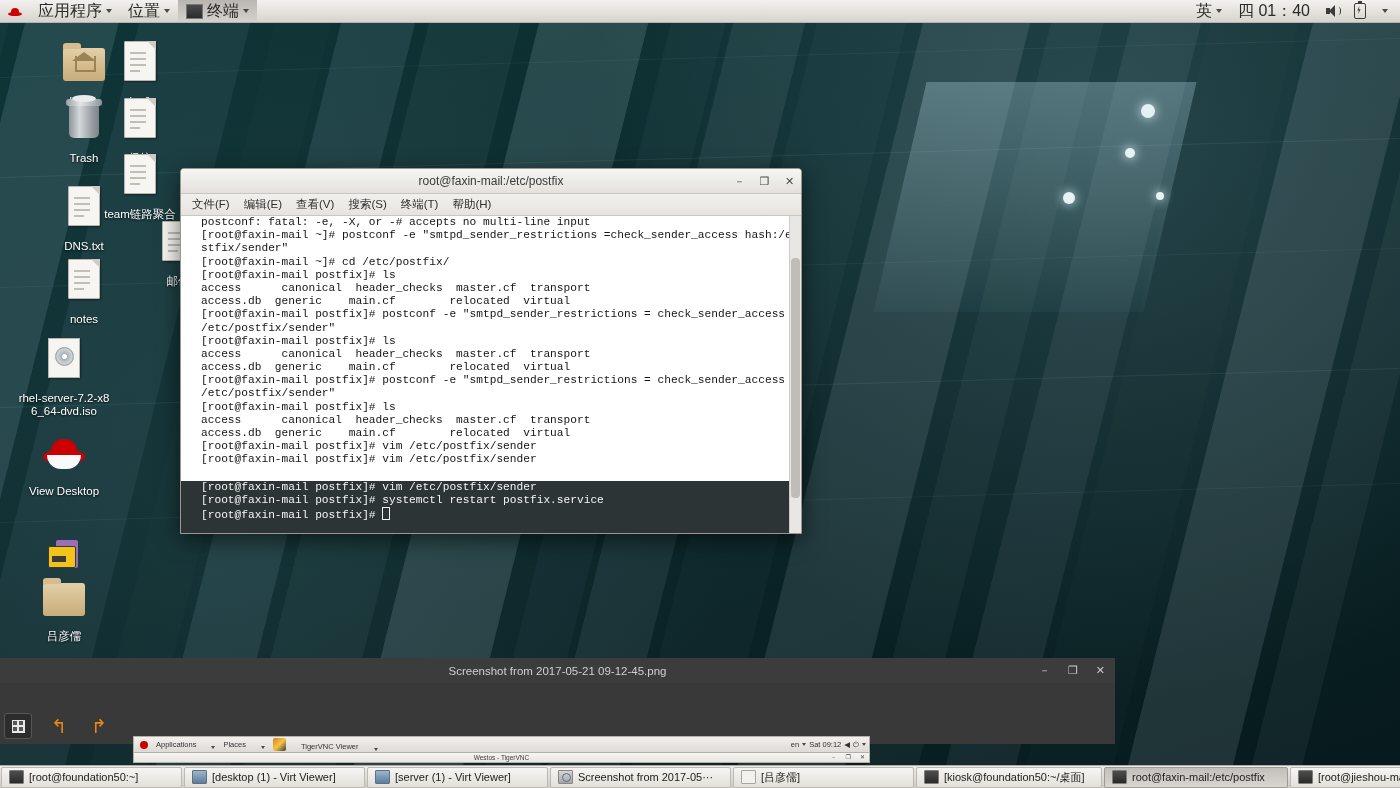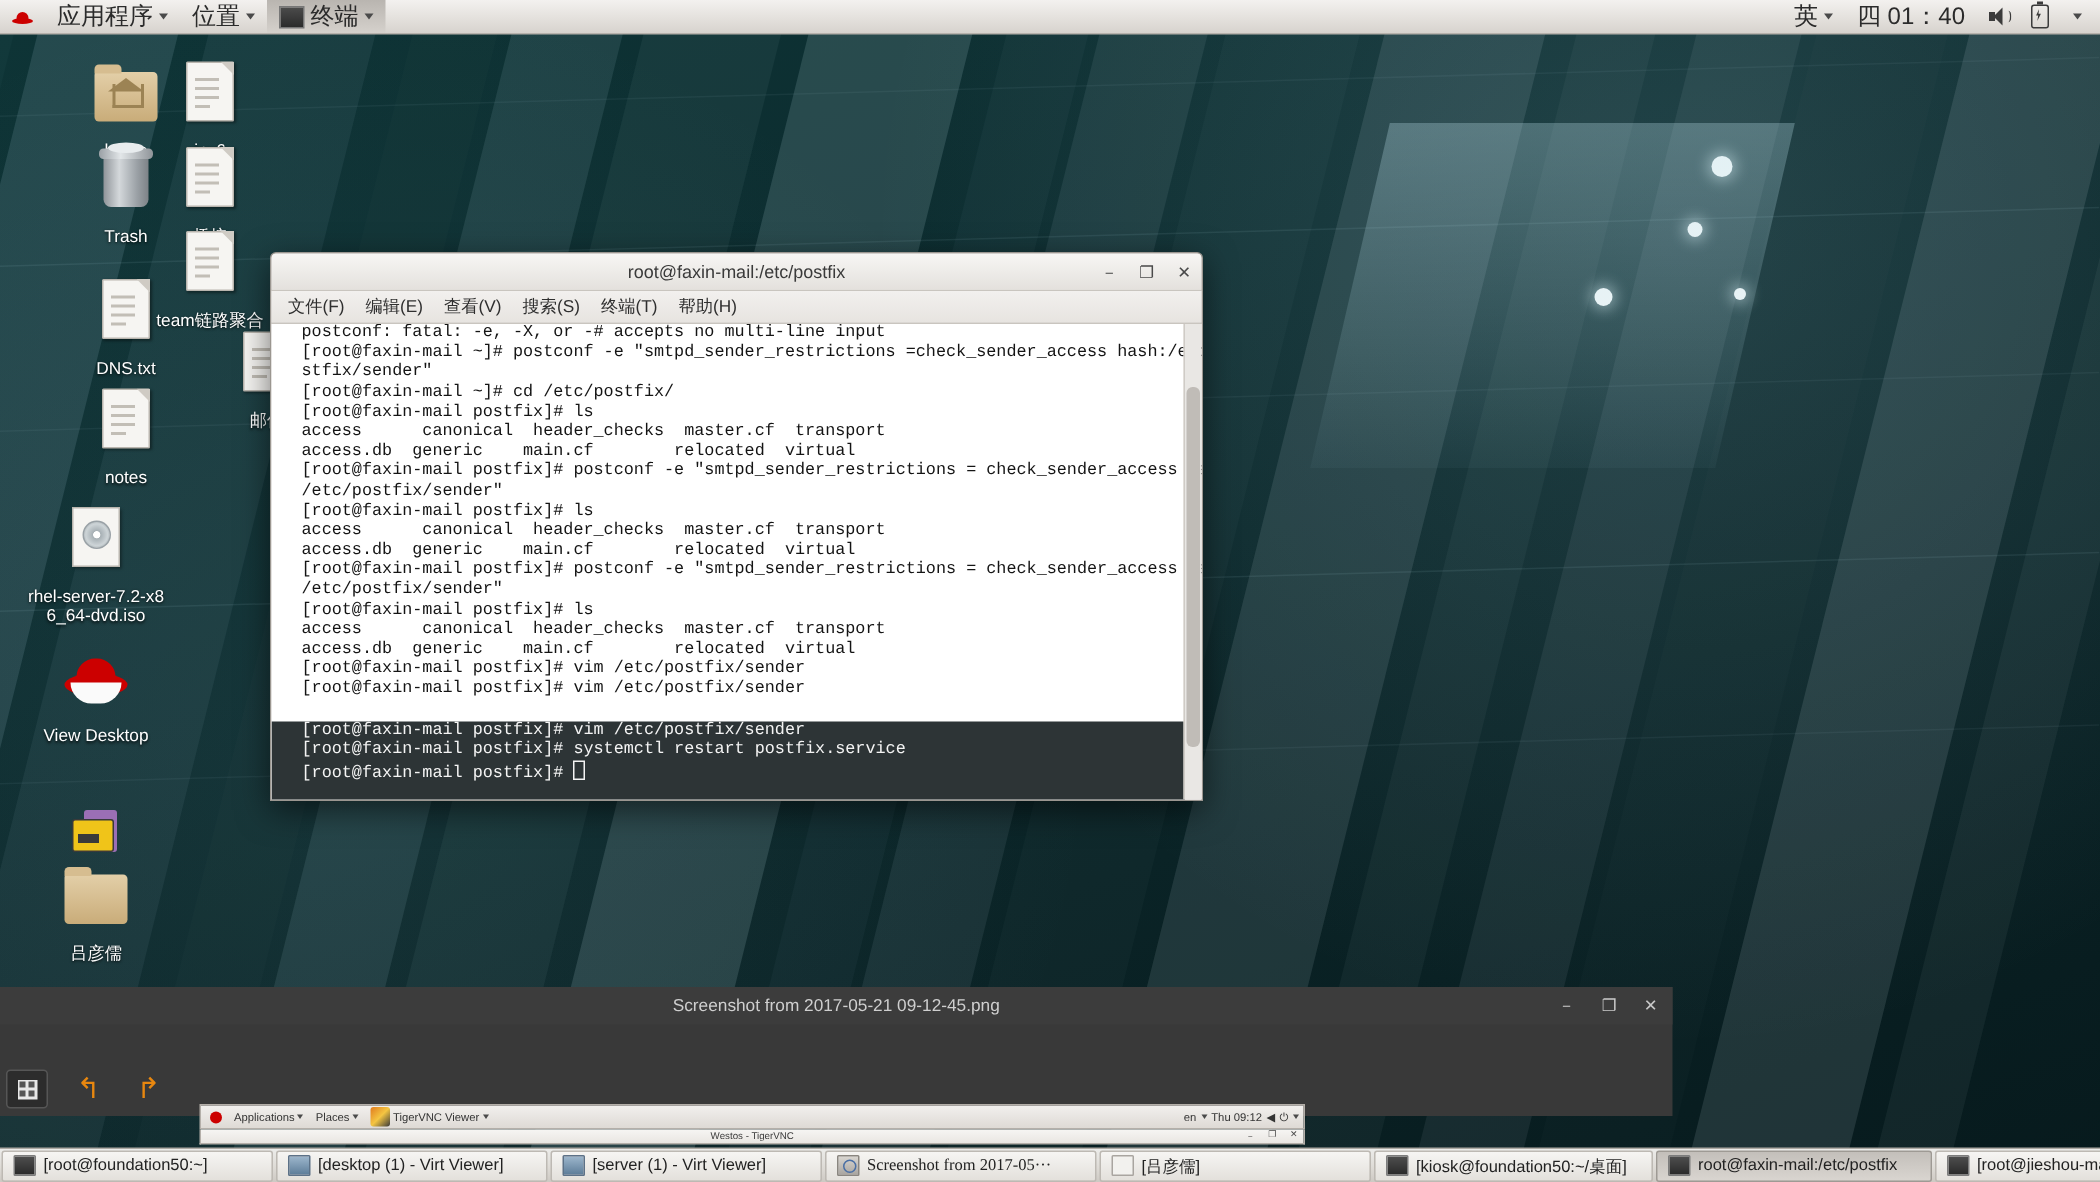--- a/index.html
+++ b/index.html
@@ -96,21 +96,21 @@
   #eog-toolbar{position:absolute;left:0;bottom:0;height:36px;display:flex;align-items:center;gap:14px;padding-left:4px;}
   .tb-btn{width:26px;height:24px;border-radius:3px;display:flex;align-items:center;justify-content:center;}
   .tb-btn.sel{background:#2c2c2c;border:1px solid #565656;}
   .grid-ico{width:13px;height:13px;background:#e8e8e8;display:grid;grid-template:1fr 1fr/1fr 1fr;gap:1.5px;padding:1.5px;box-sizing:border-box;}
   .grid-ico i{background:#555;}
   .rot{font-size:19px;color:#e8870f;line-height:19px;}
   
   #vnc{position:absolute;left:133px;top:736px;width:737px;height:24px;z-index:25;}
   #vnc-top{height:15px;background:linear-gradient(180deg,#f2f0ee,#dedad5);border:1px solid #b4afa9;
     display:flex;align-items:center;font-size:7.5px;color:#333;padding-left:2px;}
-  #vnc-top .vi{display:flex;align-items:center;gap:2px;padding:0 4px;}
+  #vnc-top .vi{display:flex;align-items:flex-end;gap:15px;padding:0 4px;}
   #vnc-top .vcaret{width:0;height:0;border-left:2.5px solid transparent;border-right:2.5px solid transparent;border-top:3px solid #4a4a4a;}
   #vnc-right{margin-left:auto;display:flex;align-items:center;gap:3px;padding-right:3px;}
   .vrh{width:8px;height:8px;border-radius:50%;background:#cc0000;}
   .vtiger{width:13px;height:13px;background:linear-gradient(135deg,#e07b1e,#f4c542 50%,#3a3a3a);border-radius:2px;}
   #vnc-sub{height:9px;background:linear-gradient(180deg,#f6f5f3,#e9e6e2);border:1px solid #b4afa9;border-top:none;
     display:flex;align-items:center;justify-content:center;font-size:6.5px;color:#3c3c3c;position:relative;}
   #vnc-sub .vb{position:absolute;right:4px;display:flex;gap:9px;font-size:6px;color:#4a4a4a;}
   
   #taskbar{position:absolute;left:0;bottom:0;width:1400px;height:22px;z-index:50;
     background:linear-gradient(180deg,#ececea 0%,#dedbd6 55%,#cdc9c3 100%);border-top:1px solid #aeaaa4;
@@ -407,21 +407,21 @@
       <i class="vcaret"></i>
     </span>
     <span class="vi">
       <i class="vtiger"></i>
       <span>TigerVNC Viewer</span>
       <i class="vcaret"></i>
     </span>
     <span id="vnc-right">
       <span>en</span>
       <i class="vcaret"></i>
-      <span>Thu 09:12</span>
+      <span>Sat 09:12</span>
       <span>◀</span>
       <span>⏻</span>
       <i class="vcaret"></i>
     </span>
   </div>
   <div id="vnc-sub">
     <span>Westos - TigerVNC</span>
     <span class="vb">
       <span>－</span>
       <span>❐</span>
@@ -437,21 +437,21 @@
         <span>[root@foundation50:~]</span>
       </div>
       <div class="tbitem" style="width: 165px;">
         <span class="tb-ico mon"></span>
         <span>[desktop (1) - Virt Viewer]</span>
       </div>
       <div class="tbitem" style="width: 165px;">
         <span class="tb-ico mon"></span>
         <span>[server (1) - Virt Viewer]</span>
       </div>
-      <div class="tbitem" style="width: 165px; font-family: Liberation Serif, serif;">
+      <div class="tbitem" style="width: 165px;">
         <span class="tb-ico shot"></span>
         <span>Screenshot from 2017-05···</span>
       </div>
       <div class="tbitem" style="width: 165px;">
         <span class="tb-ico doc"></span>
         <span>[吕彦儒]</span>
       </div>
       <div class="tbitem" style="width: 170px;">
         <span class="tb-ico"></span>
         <span>[kiosk@foundation50:~/桌面]</span>

